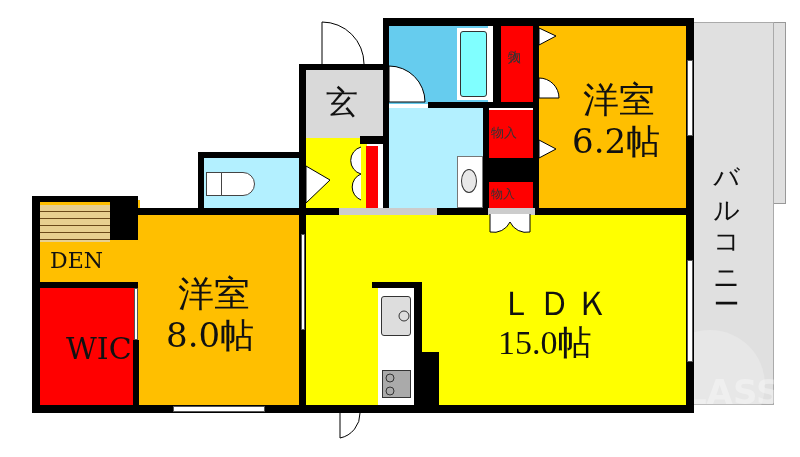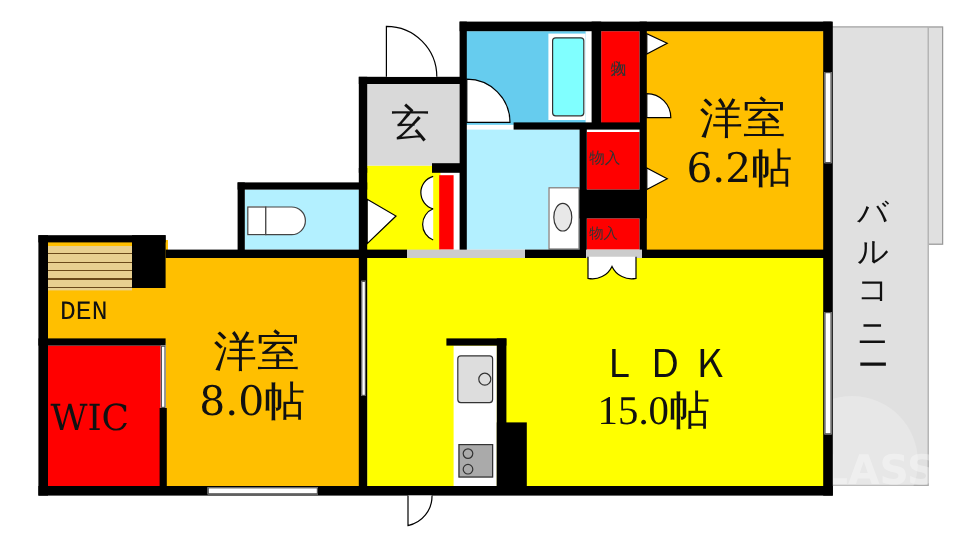--- a/index.html
+++ b/index.html
@@ -107,14 +107,14 @@
   <circle cx="390" cy="391" r="4" fill="none" stroke="#333"></circle>
 </svg>
 
 <div class="lbl" style="left:326px;top:86px;font-size:32px;">玄</div>
 <div class="lbl" style="left:583px;top:82px;font-size:36px;">洋室</div>
 <div class="lbl" style="left:572px;top:124px;font-size:34px;">6.2帖</div>
 <div class="lbl" style="left:178px;top:276px;font-size:36px;">洋室</div>
 <div class="lbl" style="left:166px;top:318px;font-size:34px;">8.0帖</div>
 <div class="lbl" style="left:500px;top:286px;font-size:34px;letter-spacing:4px;">ＬＤＫ</div>
 <div class="lbl" style="left:498px;top:326px;font-size:34px;font-family:Liberation Serif, serif;">15.0帖</div>
-<div class="lbl" style="left:50px;top:250px;font-size:22px;font-family:Liberation Mono, monospace;">DEN</div>
-<div class="lbl" style="left:42px;top:334px;font-size:30px;">WIC</div>
+<div class="lbl" style="left:50px;top:250px;font-size:22px;">DEN</div>
+<div class="lbl" style="left:66px;top:334px;font-size:30px;">WIC</div>
 
 </body></html>

